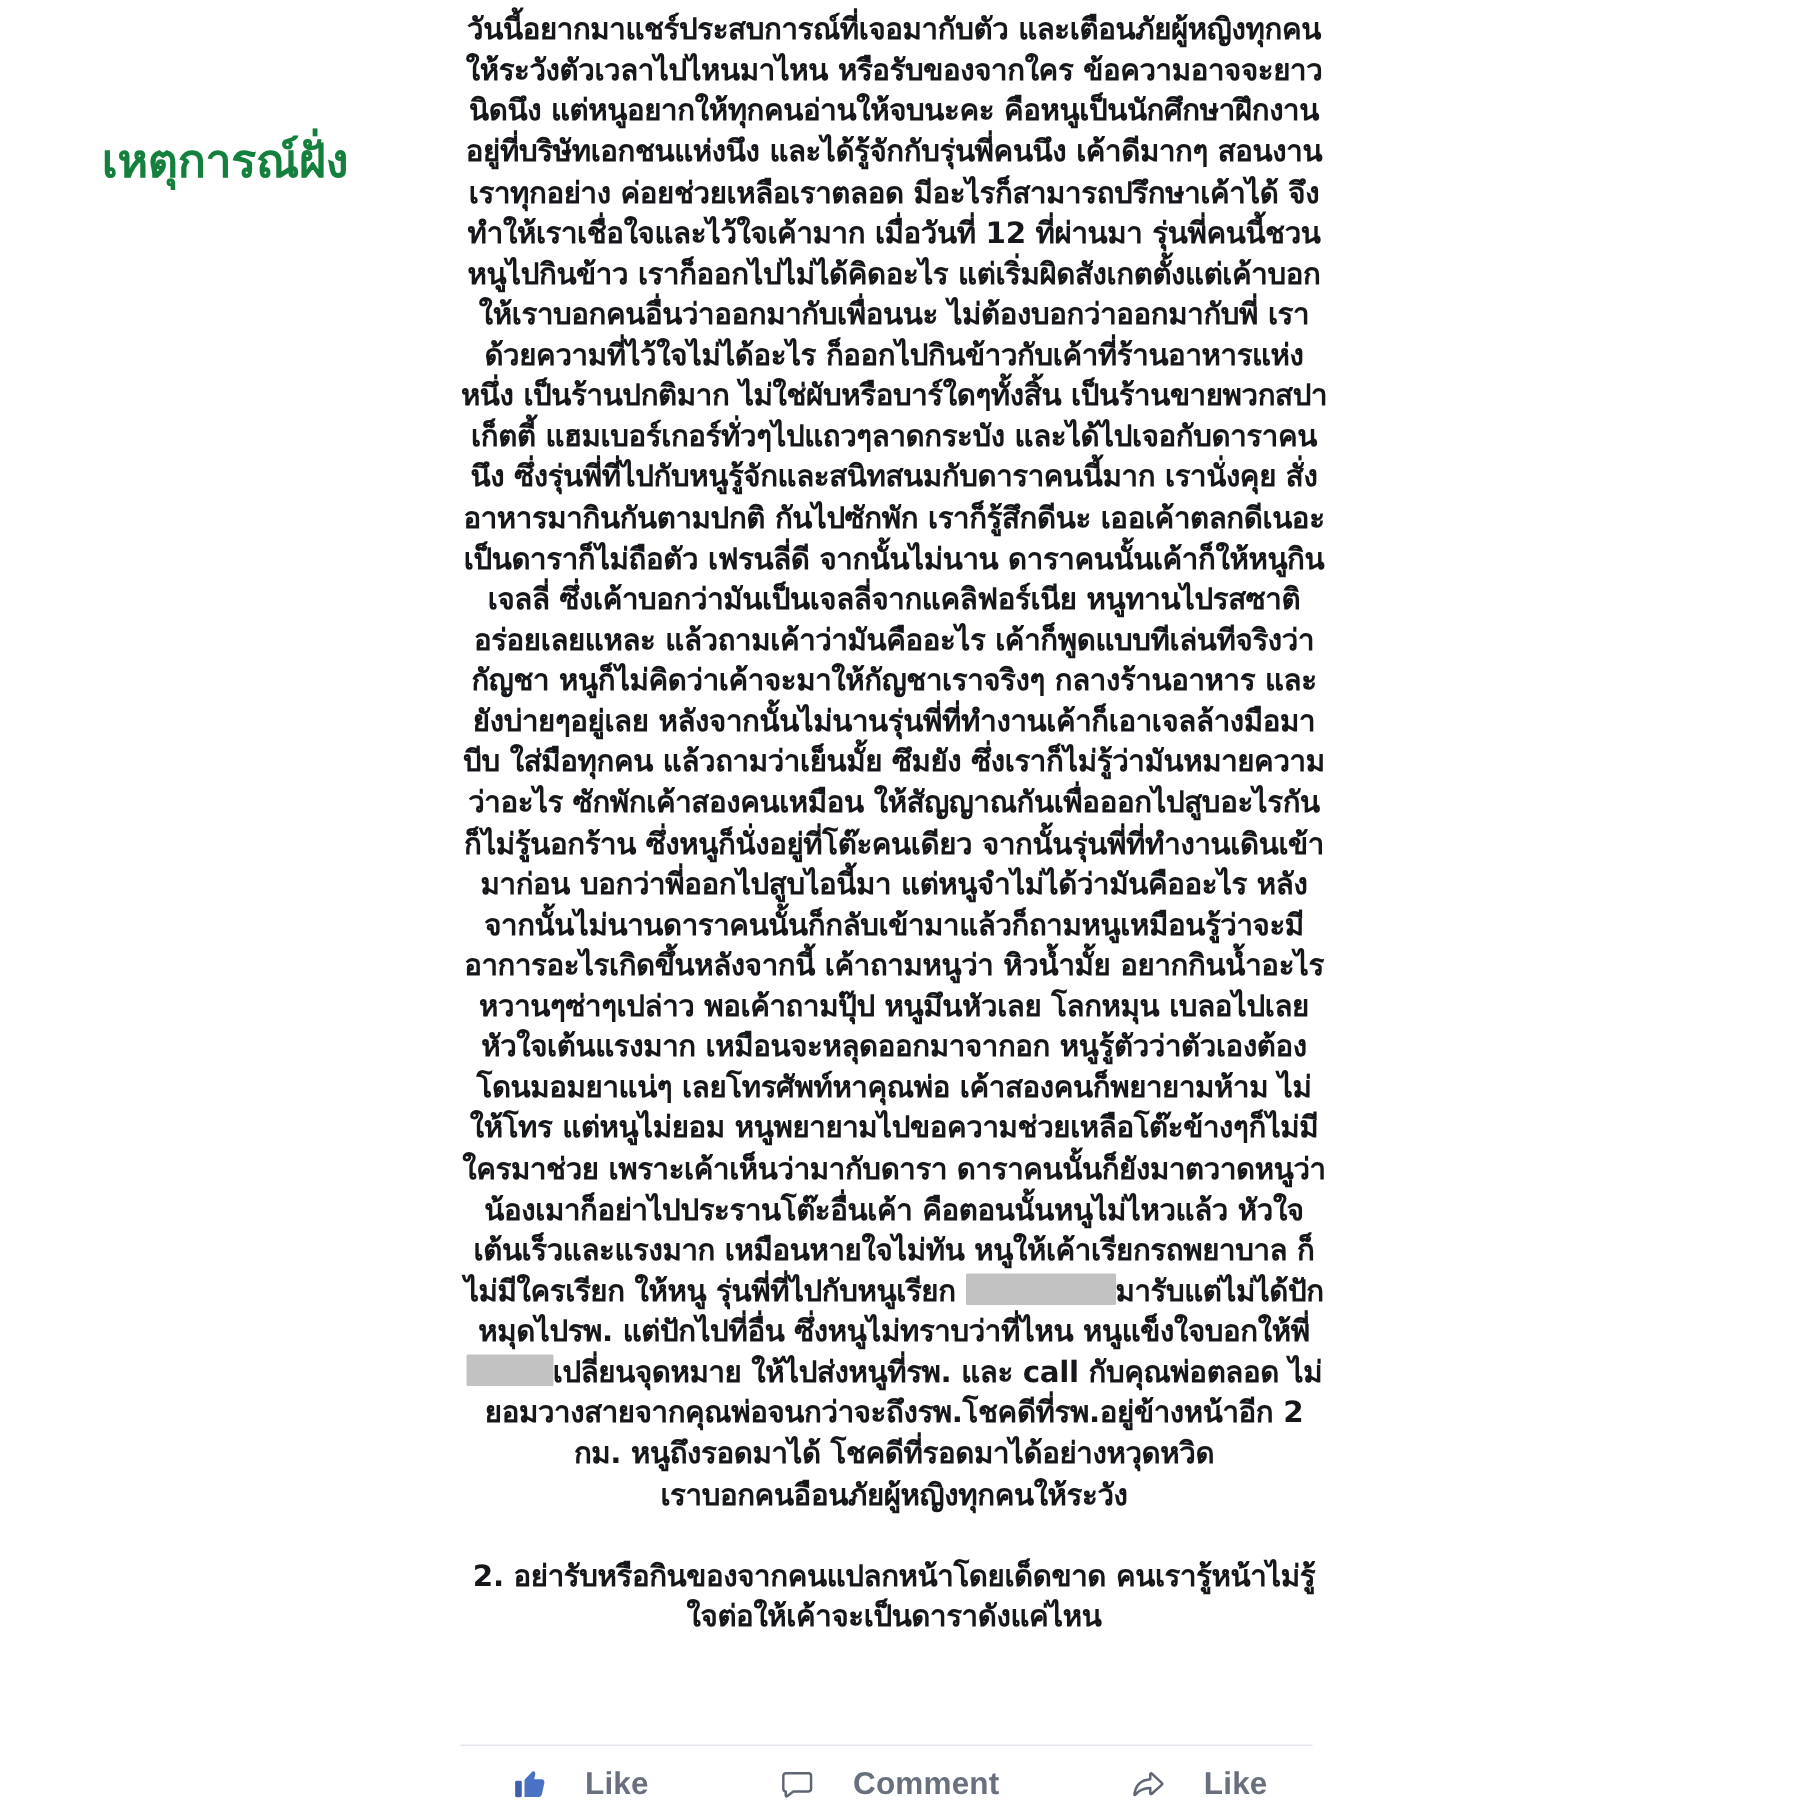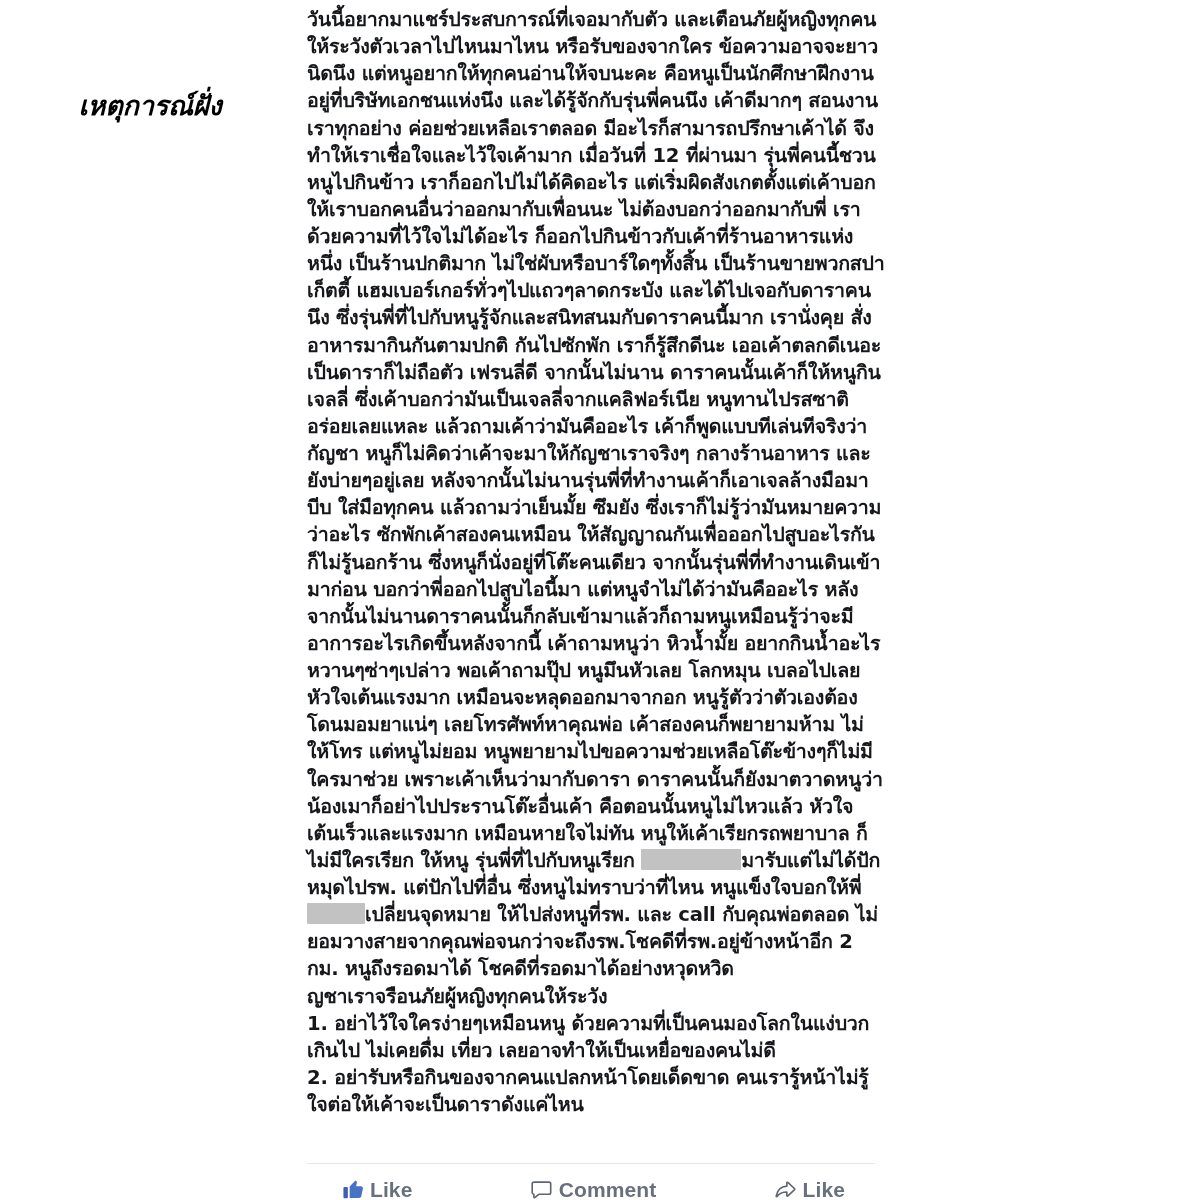--- a/index.html
+++ b/index.html
@@ -31,24 +31,23 @@
     top: 88px;
     width: 300px;
     text-align: center;
     line-height: 1.32;
     letter-spacing: -0.2px;
   }
   .headline-line {
     display: block;
     font-family: "DejaVu Sans", "Liberation Sans", sans-serif;
     font-weight: 700;
-    font-size: 27px;
-    color: #000000;
+    font-size: 31px;
+    color: #15803d;
     white-space: nowrap;
-    font-style: italic;
   }
   .headline-line + .headline-line {
     margin-top: 4px;
   }
 
   
   .post-column {
     position: absolute;
     left: 307px;
     top: 6px;
@@ -56,21 +55,21 @@
   }
 
   .post-body {
     font-family: "DejaVu Sans", "Liberation Sans", sans-serif;
     font-size: 19.6px;
     line-height: 1.385;
     color: #15171a;
     font-weight: 600;
     letter-spacing: -0.25px;
     word-break: break-word;
-    text-align: left;
+    text-align: center;
   }
 
   .post-para {
     margin: 0;
     padding: 0;
   }
 
   
   .redaction {
     display: inline-block;
@@ -101,21 +100,21 @@
     display: flex;
     align-items: center;
     justify-content: space-between;
     padding: 0 30px 0 34px;
     box-sizing: border-box;
   }
 
   .action-btn {
     display: flex;
     align-items: center;
-    gap: 5px;
+    gap: 25px;
     cursor: pointer;
     user-select: none;
   }
   .action-label {
     font-family: "Liberation Sans", "DejaVu Sans", sans-serif;
     font-size: 21px;
     font-weight: 600;
     color: #69707d;
     letter-spacing: 0.1px;
     line-height: 1;
@@ -139,23 +138,22 @@
     <span class="headline-line">เหตุการณ์ฝั่ง</span>
   </div>
 
   <div class="post-column">
     <div class="post-body">
 
       <span class="post-para">วันนี้อยากมาแชร์ประสบการณ์ที่เจอมากับตัว และเตือนภัยผู้หญิงทุกคนให้ระวังตัวเวลาไปไหนมาไหน หรือรับของจากใคร ข้อความอาจจะยาวนิดนึง แต่หนูอยากให้ทุกคนอ่านให้จบนะคะ คือหนูเป็นนักศึกษาฝึกงานอยู่ที่บริษัทเอกชนแห่งนึง และได้รู้จักกับรุ่นพี่คนนึง เค้าดีมากๆ สอนงานเราทุกอย่าง ค่อยช่วยเหลือเราตลอด มีอะไรก็สามารถปรึกษาเค้าได้ จึงทำให้เราเชื่อใจและไว้ใจเค้ามาก เมื่อวันที่ 12 ที่ผ่านมา รุ่นพี่คนนี้ชวนหนูไปกินข้าว เราก็ออกไปไม่ได้คิดอะไร แต่เริ่มผิดสังเกตตั้งแต่เค้าบอกให้เราบอกคนอื่นว่าออกมากับเพื่อนนะ ไม่ต้องบอกว่าออกมากับพี่ เราด้วยความที่ไว้ใจไม่ได้อะไร ก็ออกไปกินข้าวกับเค้าที่ร้านอาหารแห่งหนึ่ง เป็นร้านปกติมาก ไม่ใช่ผับหรือบาร์ใดๆทั้งสิ้น เป็นร้านขายพวกสปาเก็ตตี้ แฮมเบอร์เกอร์ทั่วๆไปแถวๆลาดกระบัง และได้ไปเจอกับดาราคนนึง ซึ่งรุ่นพี่ที่ไปกับหนูรู้จักและสนิทสนมกับดาราคนนี้มาก เรานั่งคุย สั่งอาหารมากินกันตามปกติ กันไปซักพัก เราก็รู้สึกดีนะ เออเค้าตลกดีเนอะ เป็นดาราก็ไม่ถือตัว เฟรนลี่ดี จากนั้นไม่นาน ดาราคนนั้นเค้าก็ให้หนูกินเจลลี่ ซึ่งเค้าบอกว่ามันเป็นเจลลี่จากแคลิฟอร์เนีย หนูทานไปรสซาติอร่อยเลยแหละ แล้วถามเค้าว่ามันคืออะไร เค้าก็พูดแบบทีเล่นทีจริงว่า กัญชา หนูก็ไม่คิดว่าเค้าจะมาให้กัญชาเราจริงๆ กลางร้านอาหาร และยังบ่ายๆอยู่เลย หลังจากนั้นไม่นานรุ่นพี่ที่ทำงานเค้าก็เอาเจลล้างมือมาบีบ ใส่มือทุกคน แล้วถามว่าเย็นมั้ย ซึมยัง ซึ่งเราก็ไม่รู้ว่ามันหมายความว่าอะไร ซักพักเค้าสองคนเหมือน ให้สัญญาณกันเพื่อออกไปสูบอะไรกันก็ไม่รู้นอกร้าน ซึ่งหนูก็นั่งอยู่ที่โต๊ะคนเดียว จากนั้นรุ่นพี่ที่ทำงานเดินเข้ามาก่อน บอกว่าพี่ออกไปสูบไอนี้มา แต่หนูจำไม่ได้ว่ามันคืออะไร หลังจากนั้นไม่นานดาราคนนั้นก็กลับเข้ามาแล้วก็ถามหนูเหมือนรู้ว่าจะมีอาการอะไรเกิดขึ้นหลังจากนี้ เค้าถามหนูว่า หิวน้ำมั้ย อยากกินน้ำอะไรหวานๆซ่าๆเปล่าว พอเค้าถามปุ๊ป หนูมึนหัวเลย โลกหมุน เบลอไปเลย หัวใจเต้นแรงมาก เหมือนจะหลุดออกมาจากอก หนูรู้ตัวว่าตัวเองต้องโดนมอมยาแน่ๆ เลยโทรศัพท์หาคุณพ่อ เค้าสองคนก็พยายามห้าม ไม่ให้โทร แต่หนูไม่ยอม หนูพยายามไปขอความช่วยเหลือโต๊ะข้างๆก็ไม่มีใครมาช่วย เพราะเค้าเห็นว่ามากับดารา ดาราคนนั้นก็ยังมาตวาดหนูว่าน้องเมาก็อย่าไปประรานโต๊ะอื่นเค้า คือตอนนั้นหนูไม่ไหวแล้ว หัวใจเต้นเร็วและแรงมาก เหมือนหายใจไม่ทัน หนูให้เค้าเรียกรถพยาบาล ก็ไม่มีใครเรียก ให้หนู รุ่นพี่ที่ไปกับหนูเรียก</span>
       <span class="redaction wide"></span><span class="post-para">มารับแต่ไม่ได้ปักหมุดไปรพ. แต่ปักไปที่อื่น ซึ่งหนูไม่ทราบว่าที่ไหน หนูแข็งใจบอกให้พี่</span>
       <span class="redaction narrow"></span><span class="post-para">เปลี่ยนจุดหมาย ให้ไปส่งหนูที่รพ. และ call กับคุณพ่อตลอด ไม่ยอมวางสายจากคุณพ่อจนกว่าจะถึงรพ.โชคดีที่รพ.อยู่ข้างหน้าอีก 2 กม. หนูถึงรอดมาได้ โชคดีที่รอดมาได้อย่างหวุดหวิด</span>
       <br>
-      <span class="post-para">ญชาเราจรือนภัยผู้หญิงทุกคนให้ระวัง</span>
+      <span class="post-para">เราบอกคนอือนภัยผู้หญิงทุกคนให้ระวัง</span>
       <br>
-      <span class="post-para">1. อย่าไว้ใจใครง่ายๆเหมือนหนู ด้วยความที่เป็นคนมองโลกในแง่บวกเกินไป ไม่เคยดื่ม เที่ยว เลยอาจทำให้เป็นเหยื่อของคนไม่ดี</span>
       <br>
       <span class="post-para">2. อย่ารับหรือกินของจากคนแปลกหน้าโดยเด็ดขาด คนเรารู้หน้าไม่รู้ใจต่อให้เค้าจะเป็นดาราดังแค่ไหน</span>
     </div>
   </div>
 
   <div class="action-divider"></div>
 
   <div class="action-bar">
 
     <div class="action-btn">

